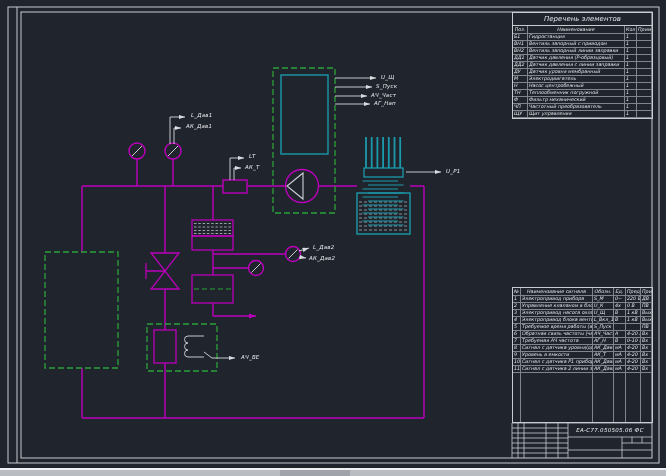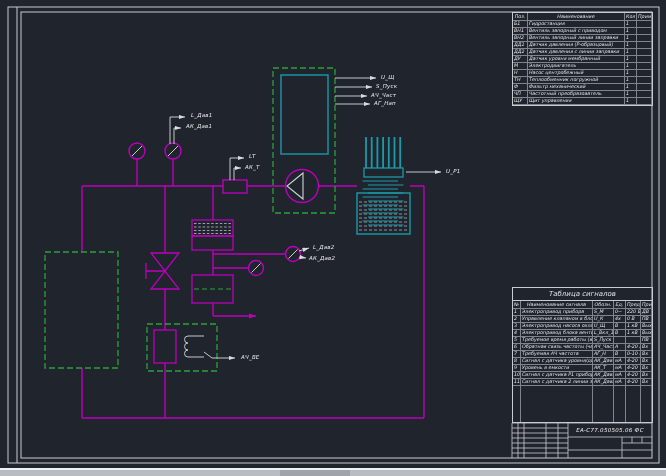--- a/index.html
+++ b/index.html
@@ -202,20 +202,21 @@
 <span class="label" style="left:381px;top:75px">U_Щ</span>
 <span class="label" style="left:376px;top:84px">S_Пуск</span>
 <span class="label" style="left:371px;top:93px">АЧ_Част</span>
 <span class="label" style="left:374px;top:101px">АГ_Нап</span>
 <span class="label" style="left:446px;top:169px">U_Р1</span>
 <span class="label" style="left:313px;top:245px">L_Дав2</span>
 <span class="label" style="left:309px;top:256px">АК_Дав2</span>
 <span class="label" style="left:241px;top:355px">АЧ_ВЕ</span>
 
 <div class="ctable" style="left:512px;top:12px;width:141px;">
+  <div class="ttitle">Перечень элементов</div>
   <div class="trow cols-el thead">
       <div>Поз.</div>
       <div>Наименование</div>
       <div>Кол</div>
       <div>Прим</div>
     </div>
   <div>
       <div class="trow cols-el">
         <div>Б1</div>
         <div>Гидростанция</div>
@@ -285,21 +286,20 @@
       <div class="trow cols-el">
         <div>ЩУ</div>
         <div>Щит управления</div>
         <div>1</div>
         <div></div>
       </div>
     </div>
 </div>
 
 <div class="ctable signals" style="left:512px;top:287px;width:141px;height:136px;">
-  <div class="ttitle">Таблица сигналов</div>
   <div class="trow cols-sig thead">
       <div>№</div>
       <div>Наименование сигнала</div>
       <div>Обозн.</div>
       <div>Ед.</div>
       <div>Предел</div>
       <div>Прим</div>
     </div>
   <div>
       <div class="trow cols-sig">

